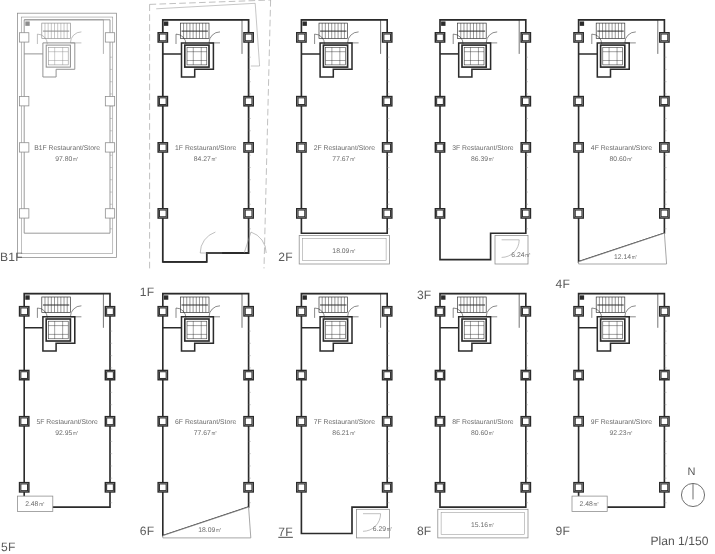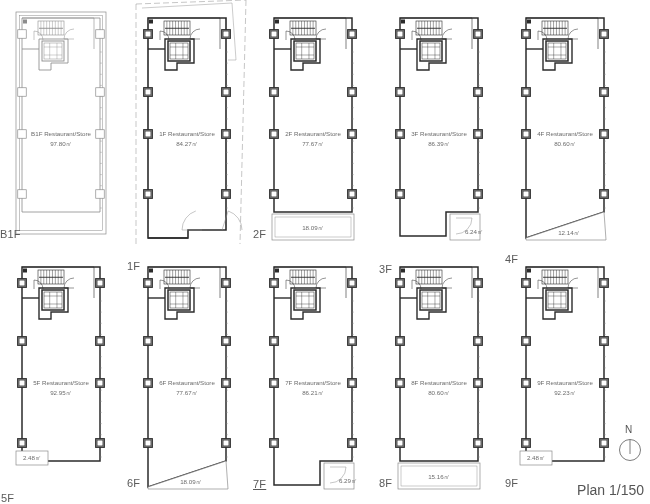--- a/index.html
+++ b/index.html
@@ -25,21 +25,21 @@
     position:absolute;
     font-size:11px;
     color:#5a5a5a;
     letter-spacing:0.2px;
     white-space:nowrap;
   }
   .scale-label{
     position:absolute;
     right:6px;
     bottom:6px;
-    font-size:14px;
+    font-size:11px;
     color:#555;
     white-space:nowrap;
   }
   .north{
     position:absolute;
     left:612px;
     top:424px;
     width:36px;
     height:46px;
   }

